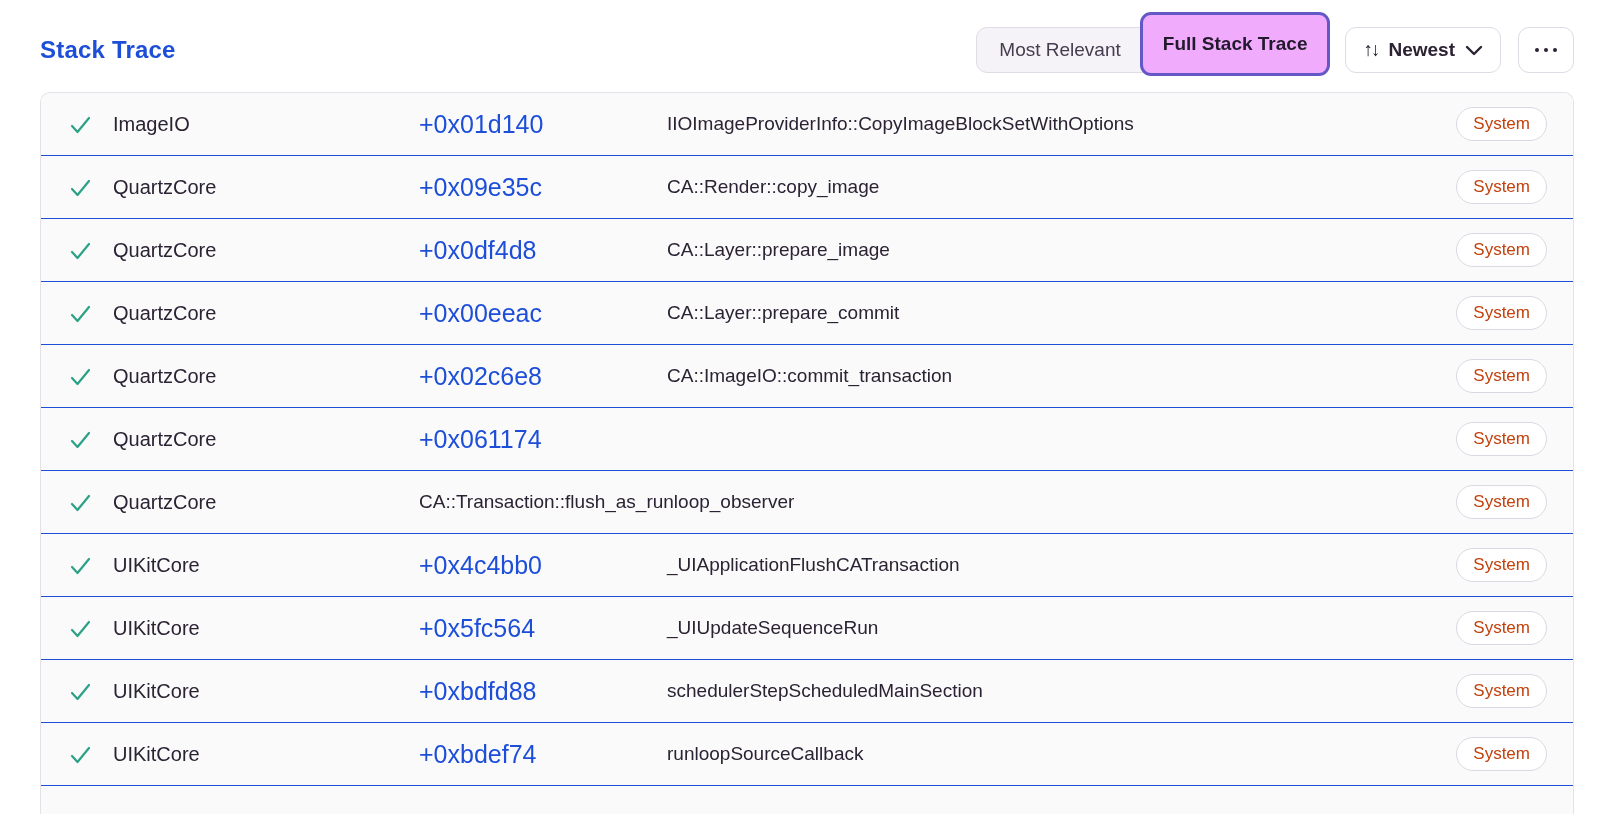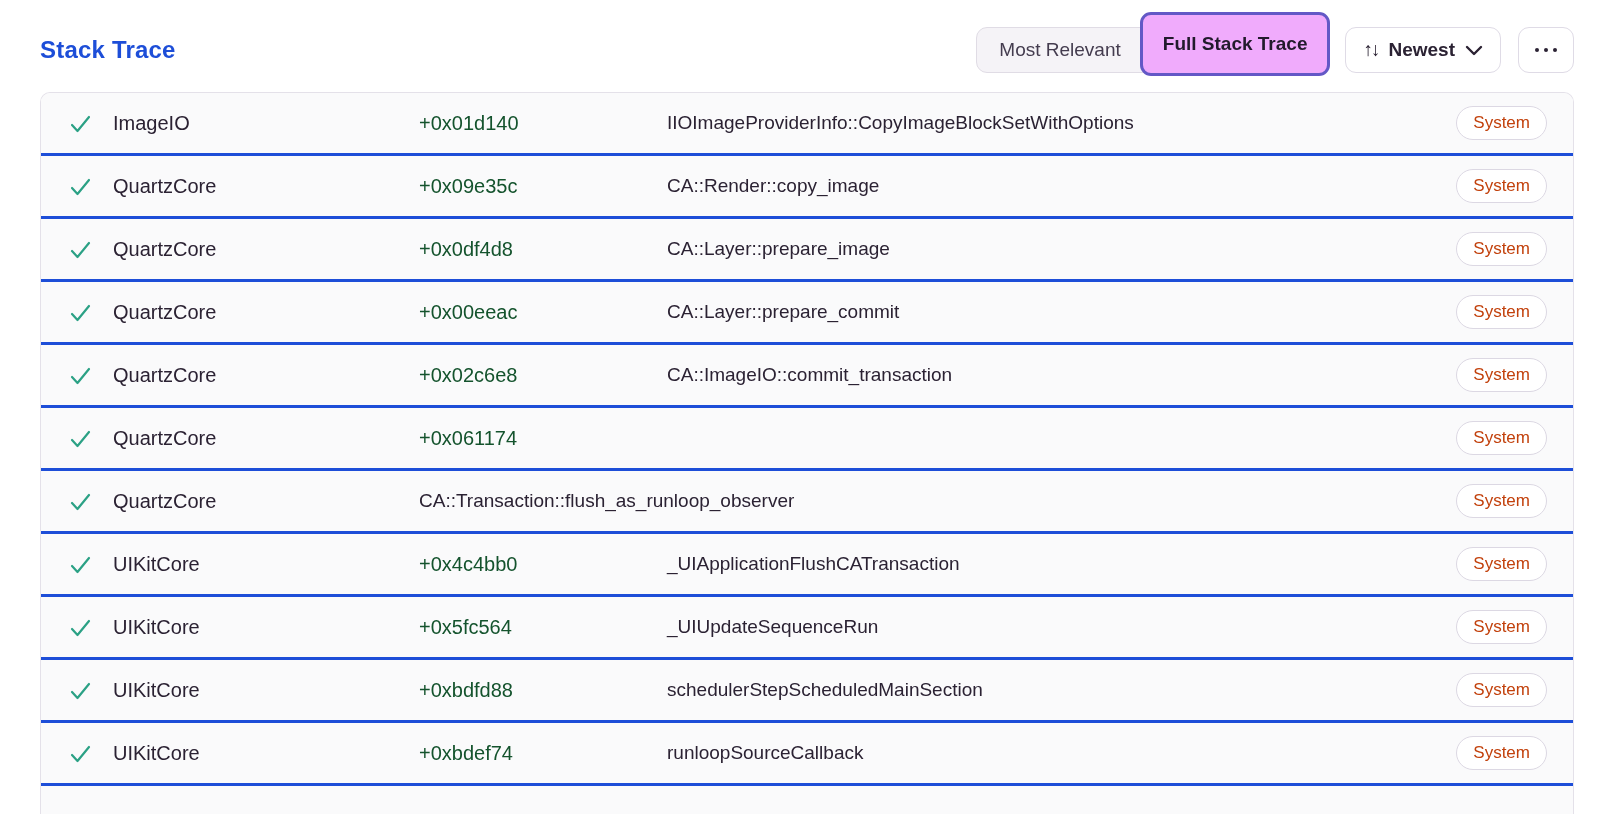--- a/index.html
+++ b/index.html
@@ -26,24 +26,24 @@
          font-family:inherit; font-size:19px; font-weight:700; color:#2b2233; cursor:pointer; }
   .sort-glyph { font-size:19px; font-weight:400; letter-spacing:-2px; color:#2b2233; }
   .chevron svg { display:block; }
   .more-btn { width:56px; justify-content:center; gap:4.5px; padding:0; }
   .dot { width:4.5px; height:4.5px; border-radius:50%; background:#2b2233; }
 
   
   .trace { margin:18px 40px 0 40px; border:1px solid #e4e1e9; border-bottom:none;
            border-radius:10px 10px 0 0; overflow:hidden; background:#fafafb; }
   .row { display:flex; align-items:center; min-height:63px; padding:11px 26px;
-         border-bottom:3px solid #1d4ed8; background:#fafafb; }
+         border-bottom:1px solid #1d4ed8; background:#fafafb; }
   .cell-check { width:46px; flex:none; display:flex; align-items:center; }
   .cell-module { width:306px; flex:none; font-size:20px; color:#2b2233; }
-  .cell-address { width:248px; flex:none; font-size:20px; color:#14532d; cursor:pointer; }
+  .cell-address { width:248px; flex:none; font-size:25px; color:#1d4ed8; cursor:pointer; }
   .cell-function { flex:1 1 auto; max-width:517px;
                    font-family:Liberation Sans, sans-serif; font-size:19px;
                    line-height:1.6; color:#2b2233; overflow-wrap:anywhere; }
   .badge { margin-left:auto; flex:none; background:#fff; border:1px solid #dcd8e3;
            border-radius:999px; padding:6px 16px; font-size:17px; color:#c2410c; }
   .row-filler { height:28px; background:#fafafb; }
 </style>
 </head>
 <body>
 

